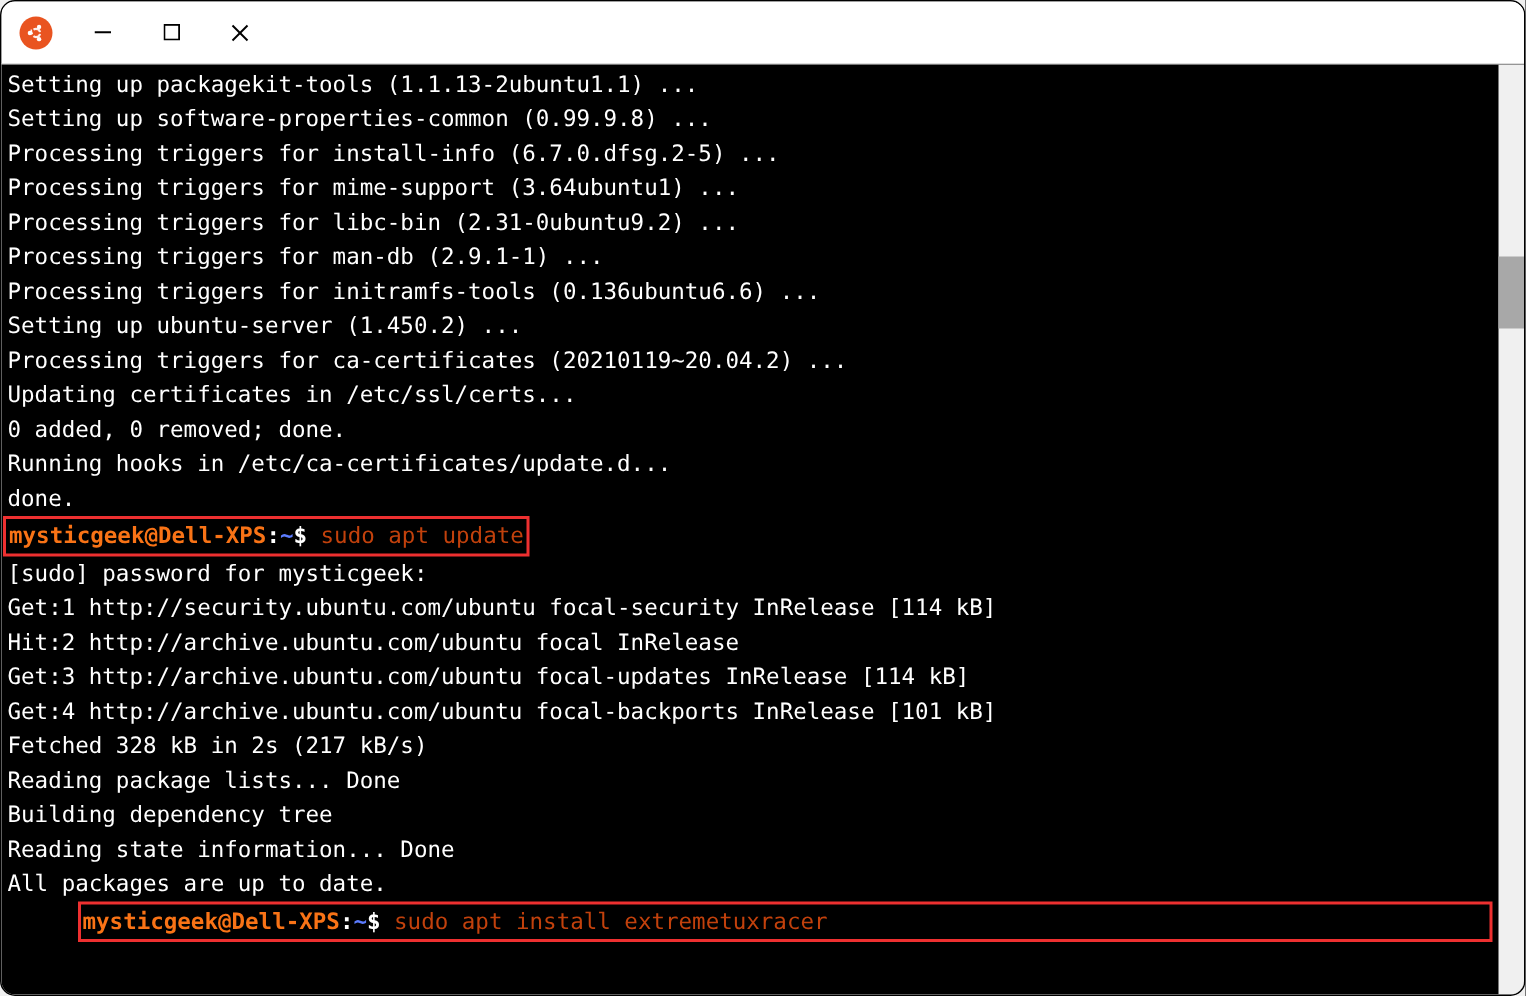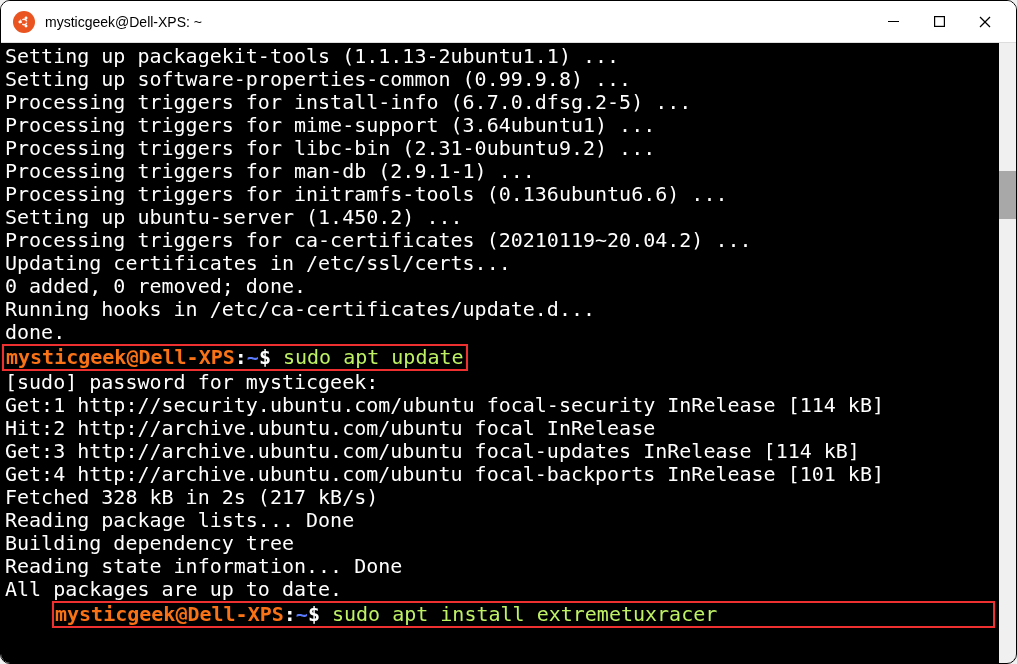--- a/index.html
+++ b/index.html
@@ -70,21 +70,21 @@
     .terminal-area {
       flex-grow: 1;
       background: #000;
       position: relative;
       overflow: hidden;
       display: flex;
     }
     .terminal-content {
       flex-grow: 1;
       padding: 2px 4px;
-      font-size: 20px;
+      font-size: 15px;
       line-height: 23px;
       color: #fff;
       white-space: pre;
       font-family: "DejaVu Sans Mono", "Consolas", monospace;
       overflow: hidden;
     }
     .scrollbar-track {
       width: 17px;
       background: #f0f0f0;
       position: relative;
@@ -101,21 +101,21 @@
     }
     .prompt-sep {
       color: #ffffff;
       font-weight: bold;
     }
     .prompt-path {
       color: #5c7cff;
       font-weight: bold;
     }
     .cmd {
-      color: #bef264;
+      color: #c2410c;
       text-align: right;
     }
     .highlight-box {
       border: 2px solid #ee3030;
       display: inline-block;
       padding: 0 2px;
       margin-left: -3px;
     }
     .line-box {
       border: 2px solid #ee3030;
@@ -133,21 +133,20 @@
 <div class="window">
   <div class="titlebar">
     <div class="titlebar-icon">
       <svg viewBox="0 0 24 24" fill="white">
         <circle cx="5" cy="12" r="2.5"></circle>
         <circle cx="15.5" cy="5" r="2.5"></circle>
         <circle cx="15.5" cy="19" r="2.5"></circle>
         <path d="M12 6a6 6 0 0 0-3.5 1.1l1.3 2.1A3.5 3.5 0 0 1 12 8.5a3.5 3.5 0 0 1 3.4 2.7l2.4-.4A6 6 0 0 0 12 6zm-4.4 3.1l-1.3-2.1A6 6 0 0 0 6 12a6 6 0 0 0 .3 1.9l2.4-.7A3.5 3.5 0 0 1 8.5 12a3.5 3.5 0 0 1-.9-2.9zM12 18a6 6 0 0 0 5.8-4.8l-2.4-.4A3.5 3.5 0 0 1 12 15.5a3.5 3.5 0 0 1-2.2-.8l-1.5 2A6 6 0 0 0 12 18z" opacity="0.9"></path>
       </svg>
     </div>
-    <div class="titlebar-text">mysticgeek@Dell-XPS: ~</div>
     <div class="window-controls">
       <div class="win-btn">
         <svg width="11" height="11" viewBox="0 0 11 11">
             <line x1="0" y1="5.5" x2="11" y2="5.5" stroke="#000" stroke-width="1.2"></line>
           </svg>
       </div>
       <div class="win-btn">
         <svg width="11" height="11" viewBox="0 0 11 11">
             <rect x="0.6" y="0.6" width="9.8" height="9.8" fill="none" stroke="#000" stroke-width="1.2"></rect>
           </svg>

